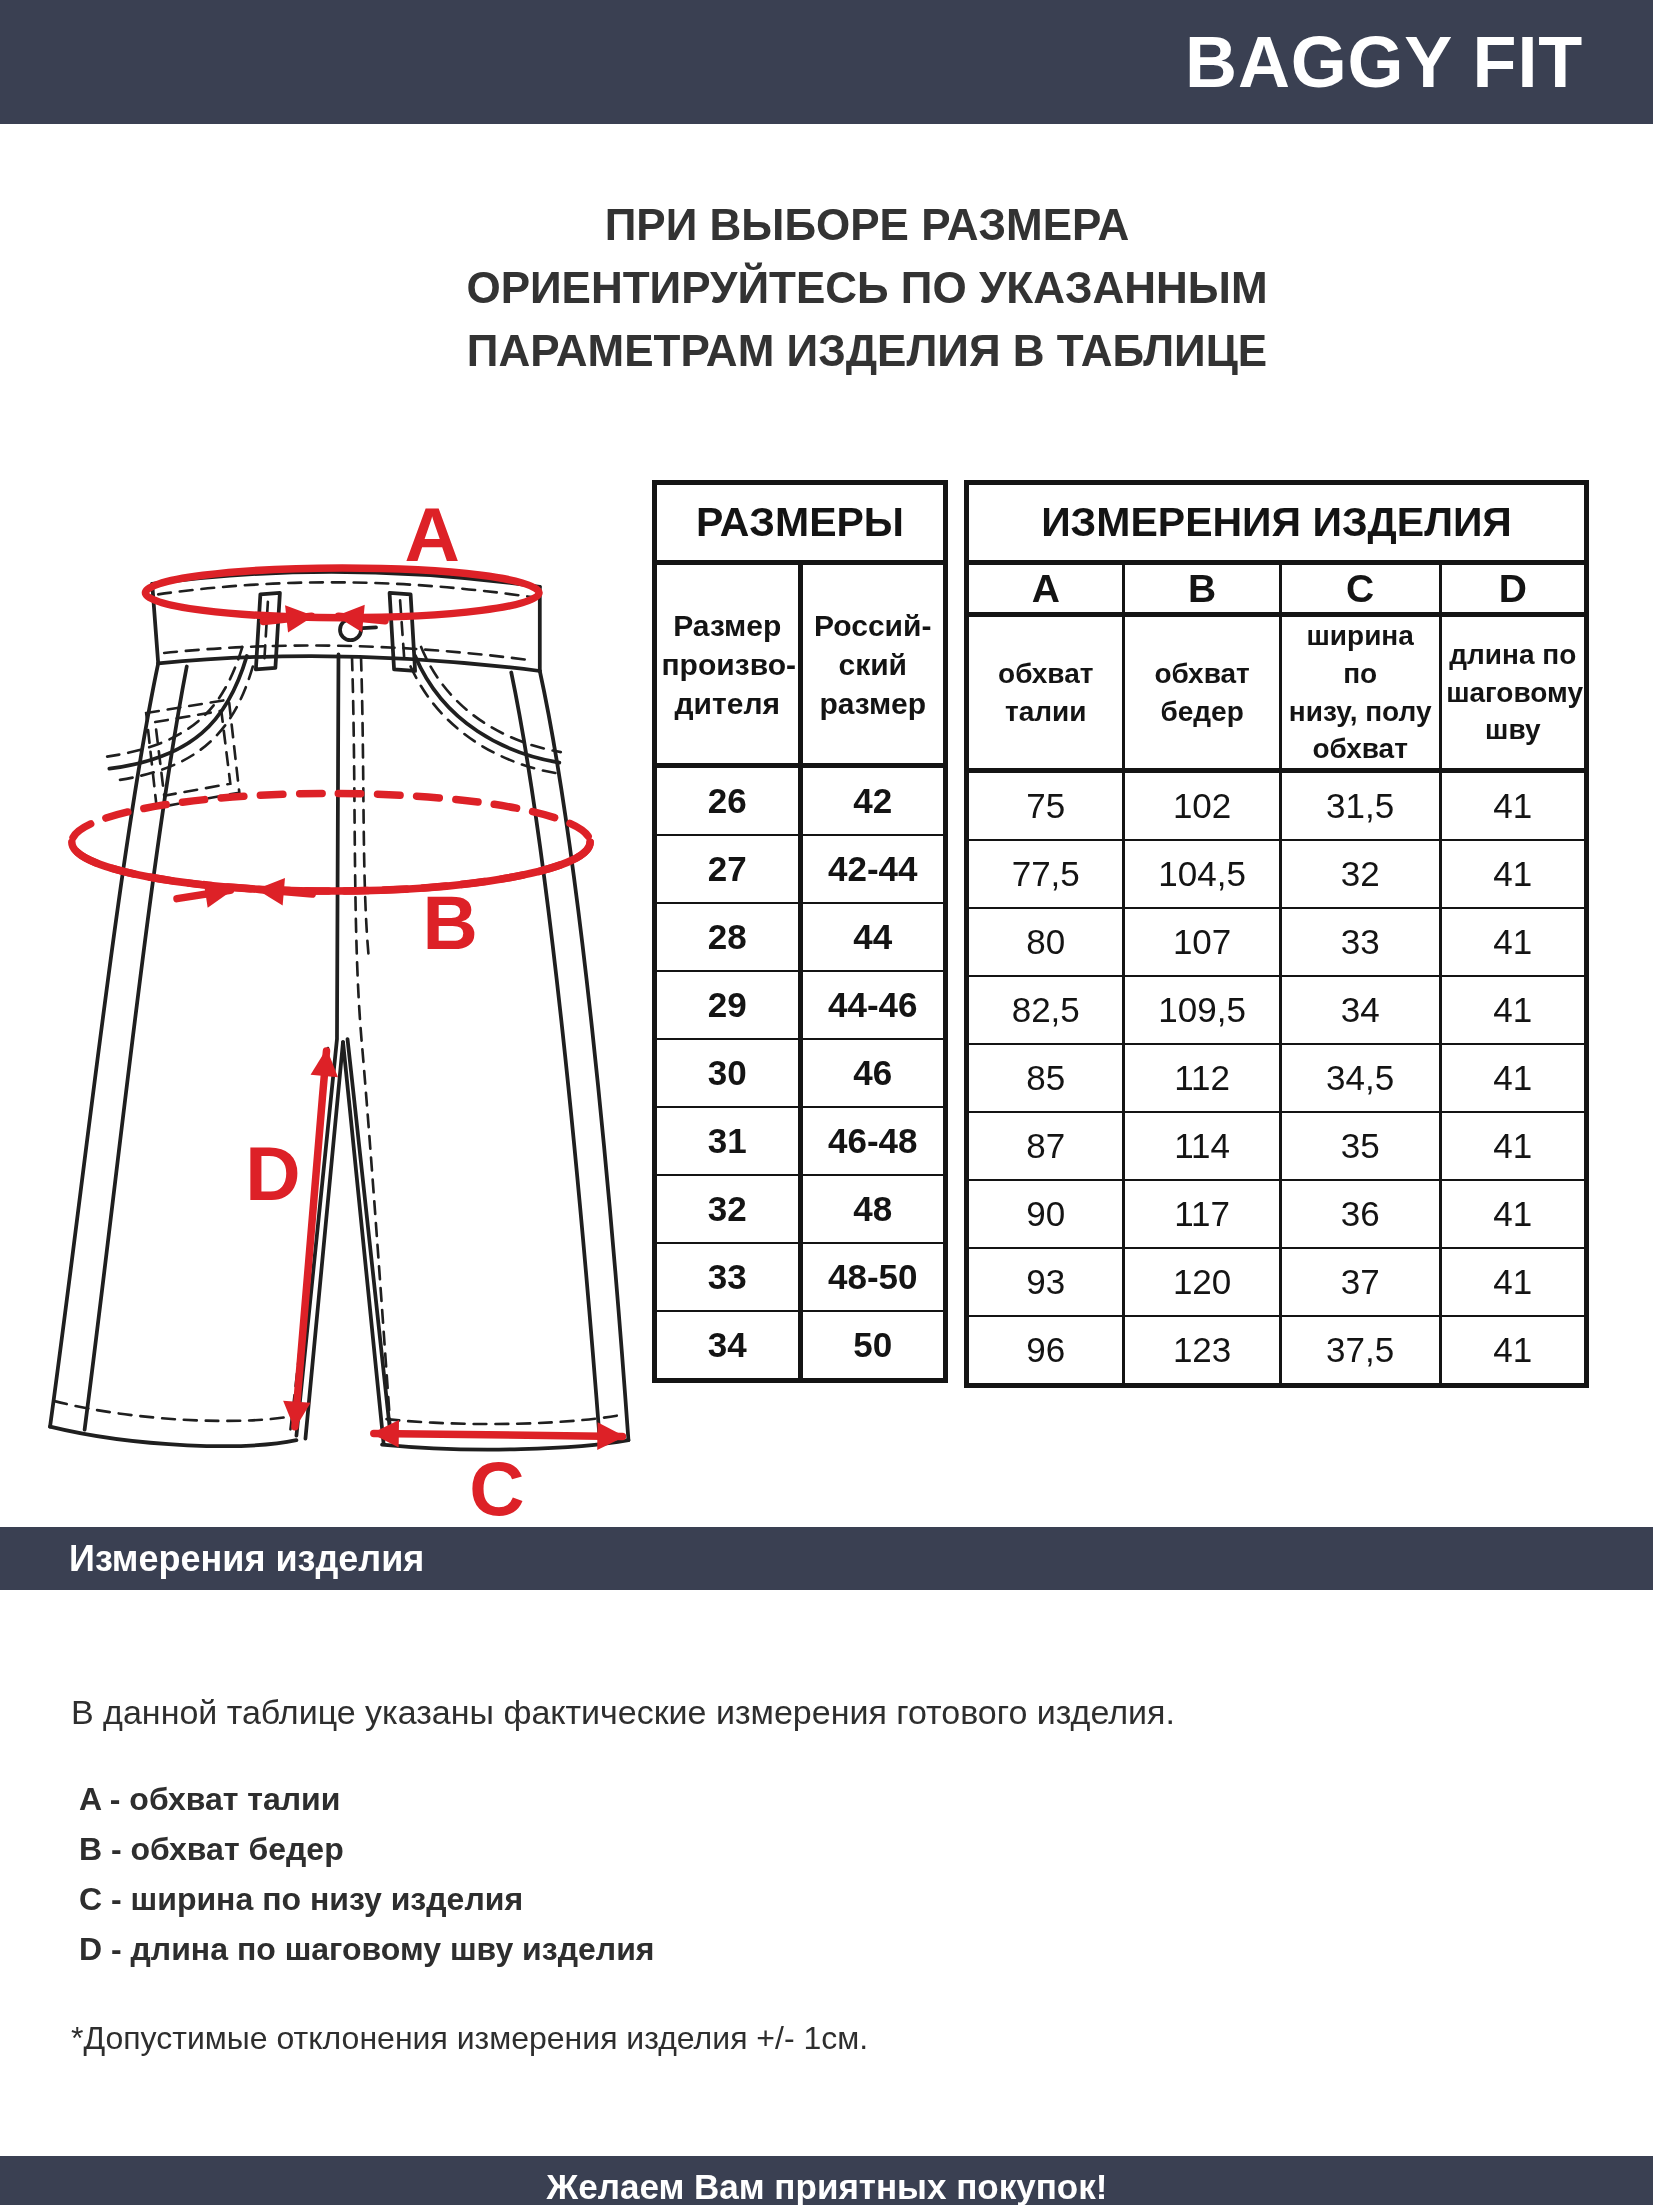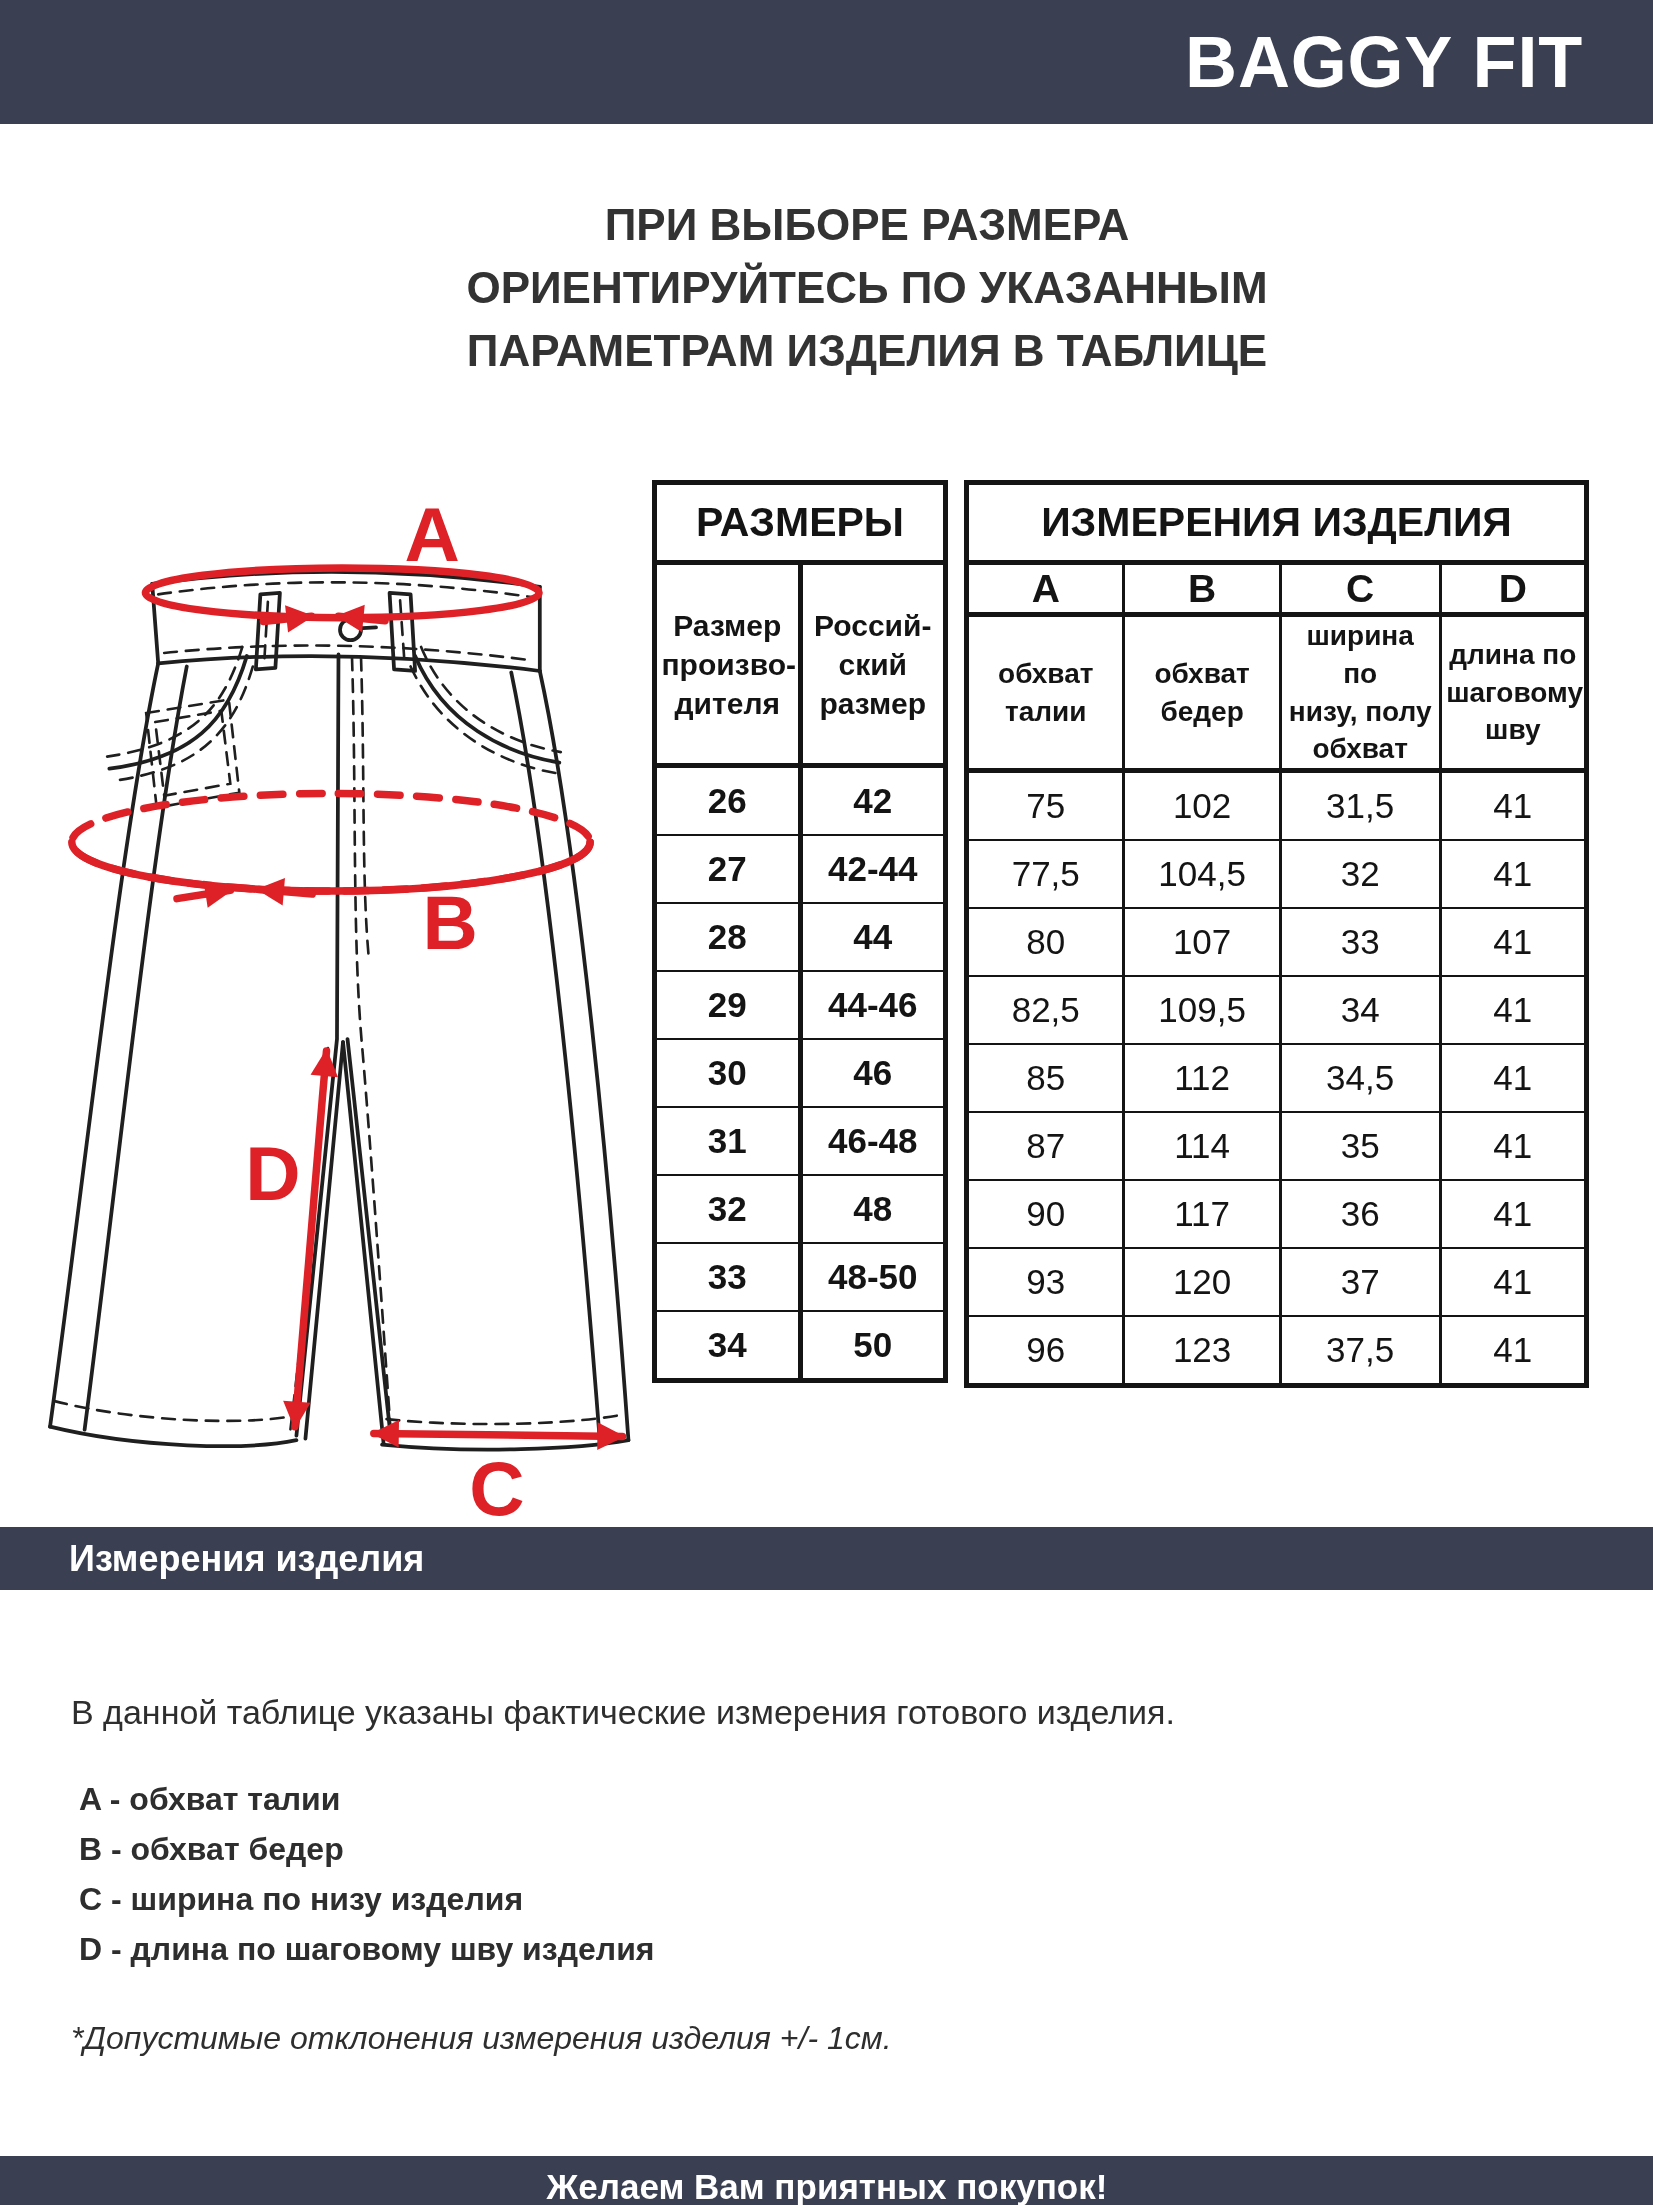--- a/index.html
+++ b/index.html
@@ -65,21 +65,21 @@
   .note-intro{
     position:absolute; left:71px; top:1690px; width:1503px;
     font-size:34px; color:#2e2e2e; line-height:1.35;
   }
   .legend{ position:absolute; left:79px; top:1774px; width:1203px; }
   .legend .legend-item{
     font-size:32px; font-weight:700; color:#2e2e2e; line-height:50px;
   }
   .disclaimer{
     position:absolute; left:71px; top:2020px; width:1353px;
-    font-size:32px; font-style:italic; color:#2e2e2e;
+    font-size:32px; color:#2e2e2e;
   }
 </style>
 </head>
 <body>
 
 <div class="page">
 
   <div class="top-bar">
     <div class="brand">BAGGY FIT</div>
   </div>

